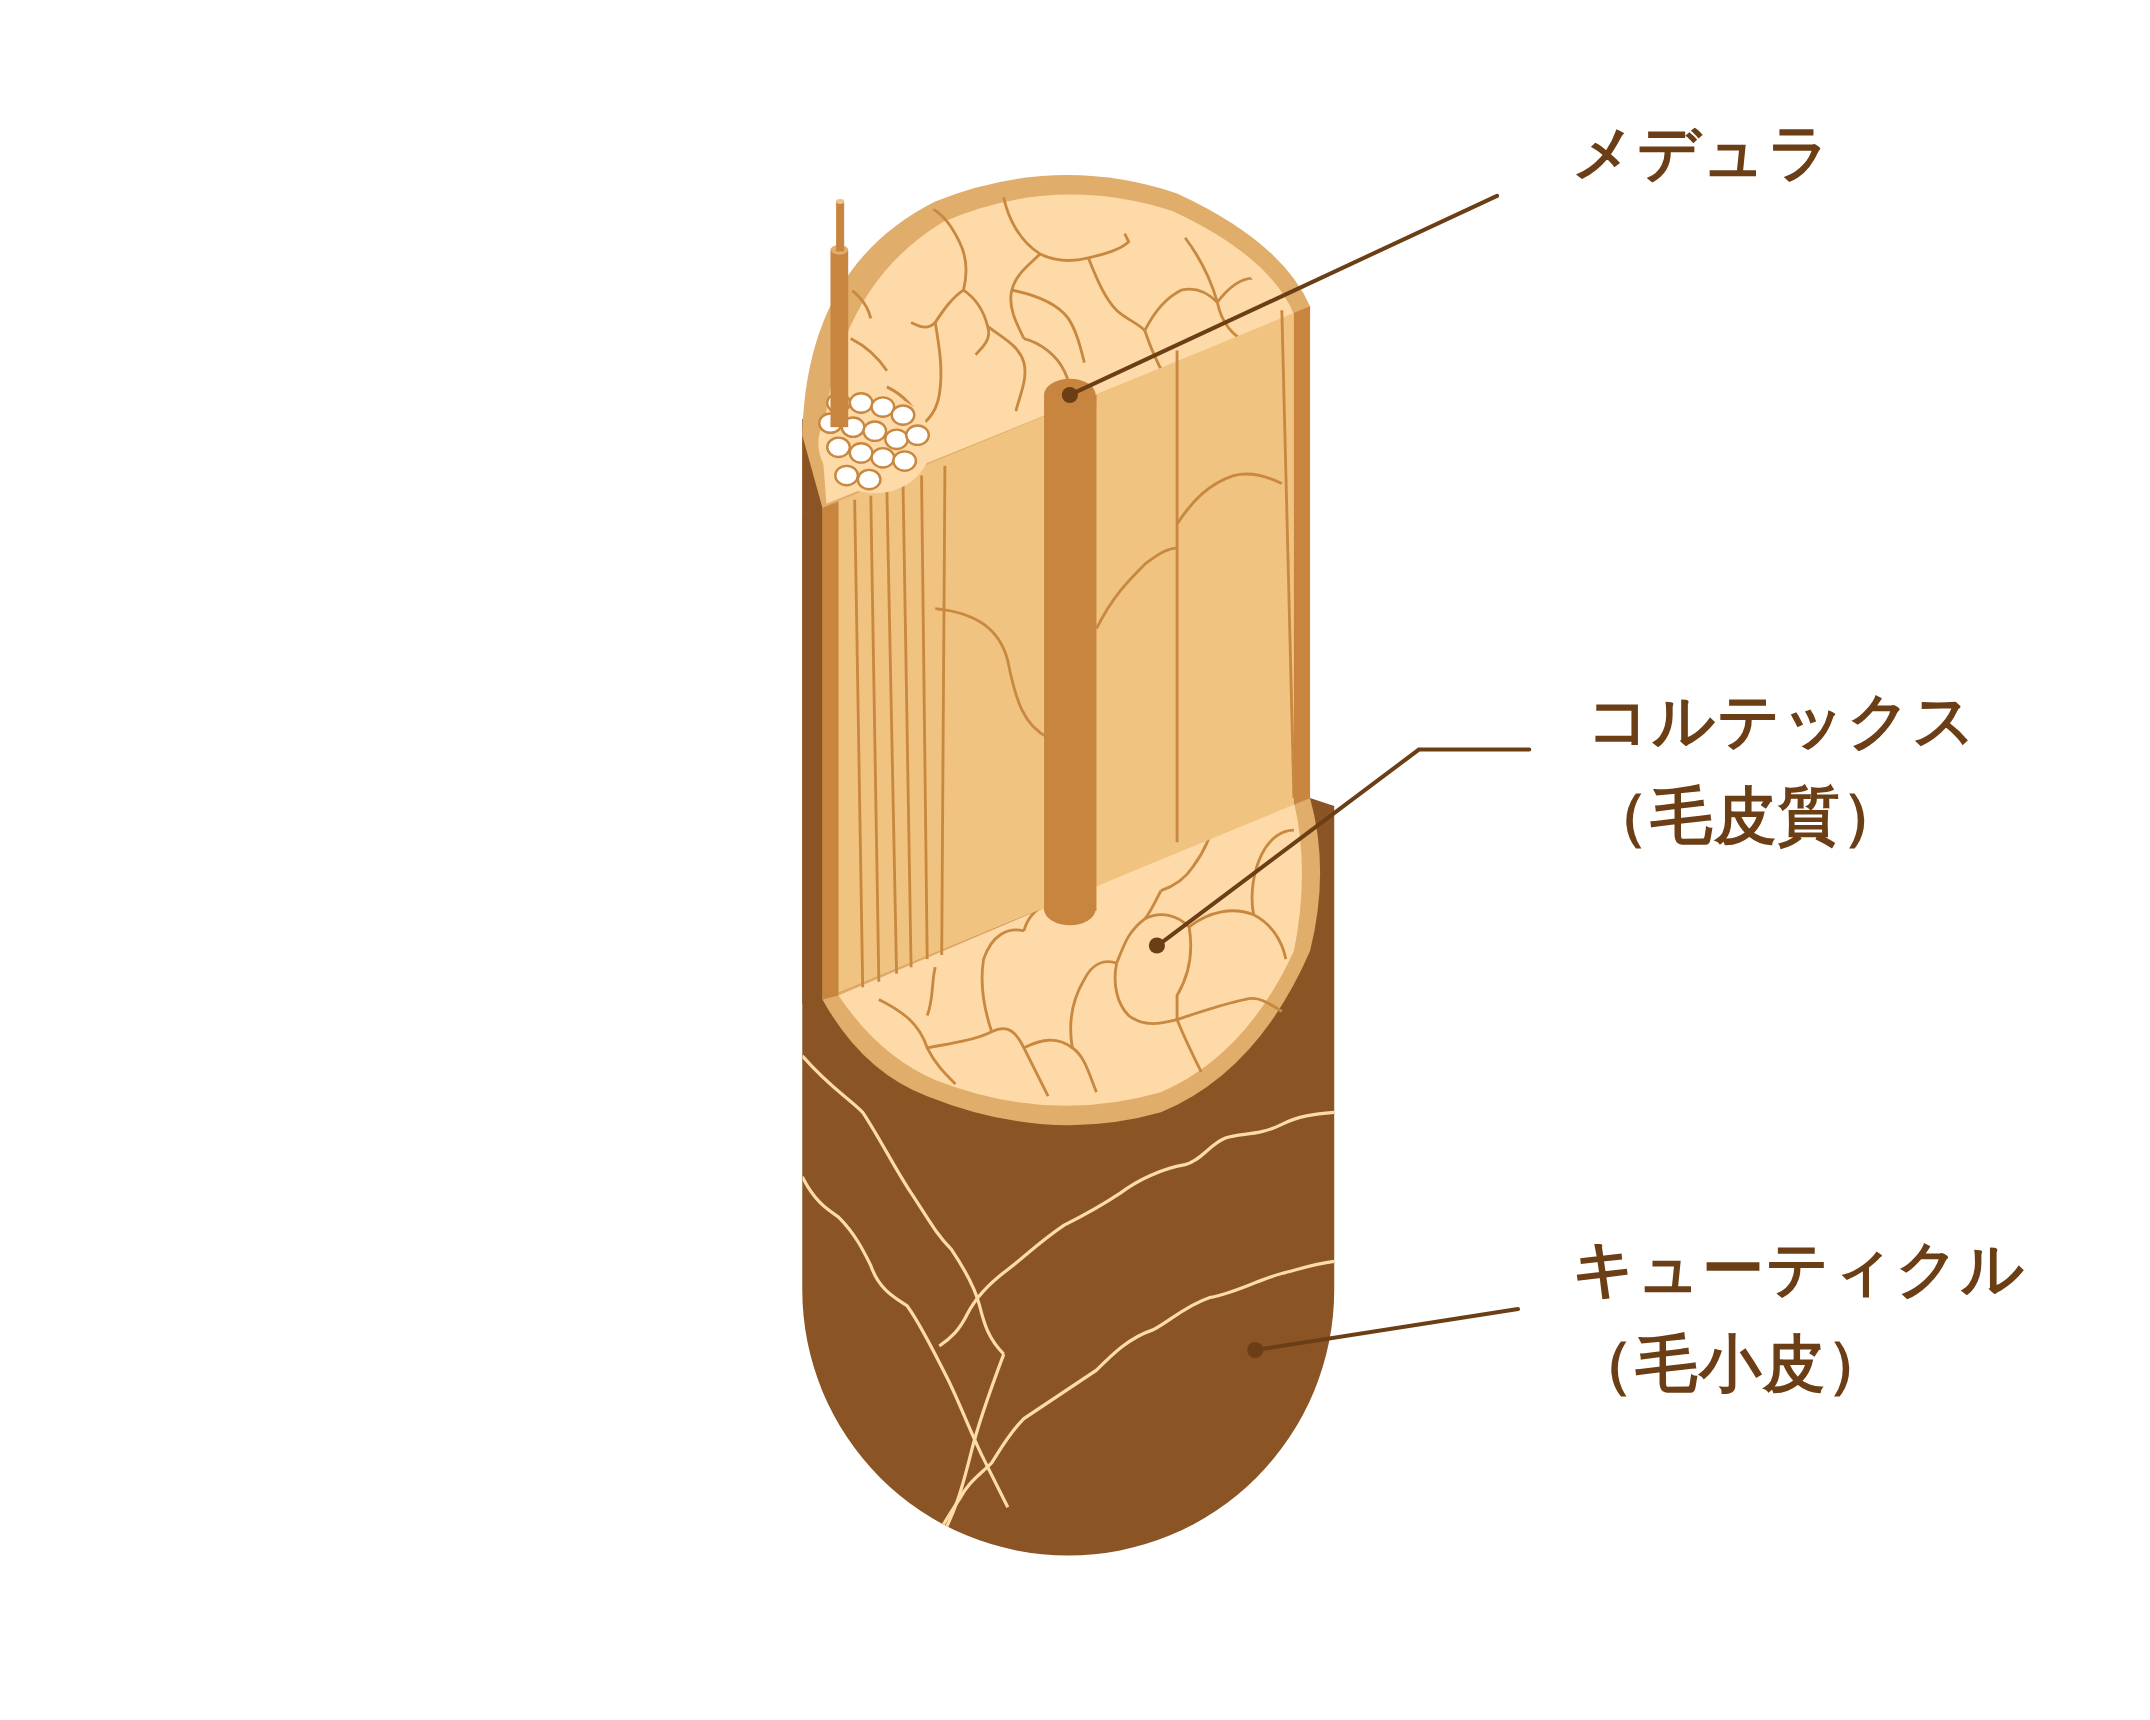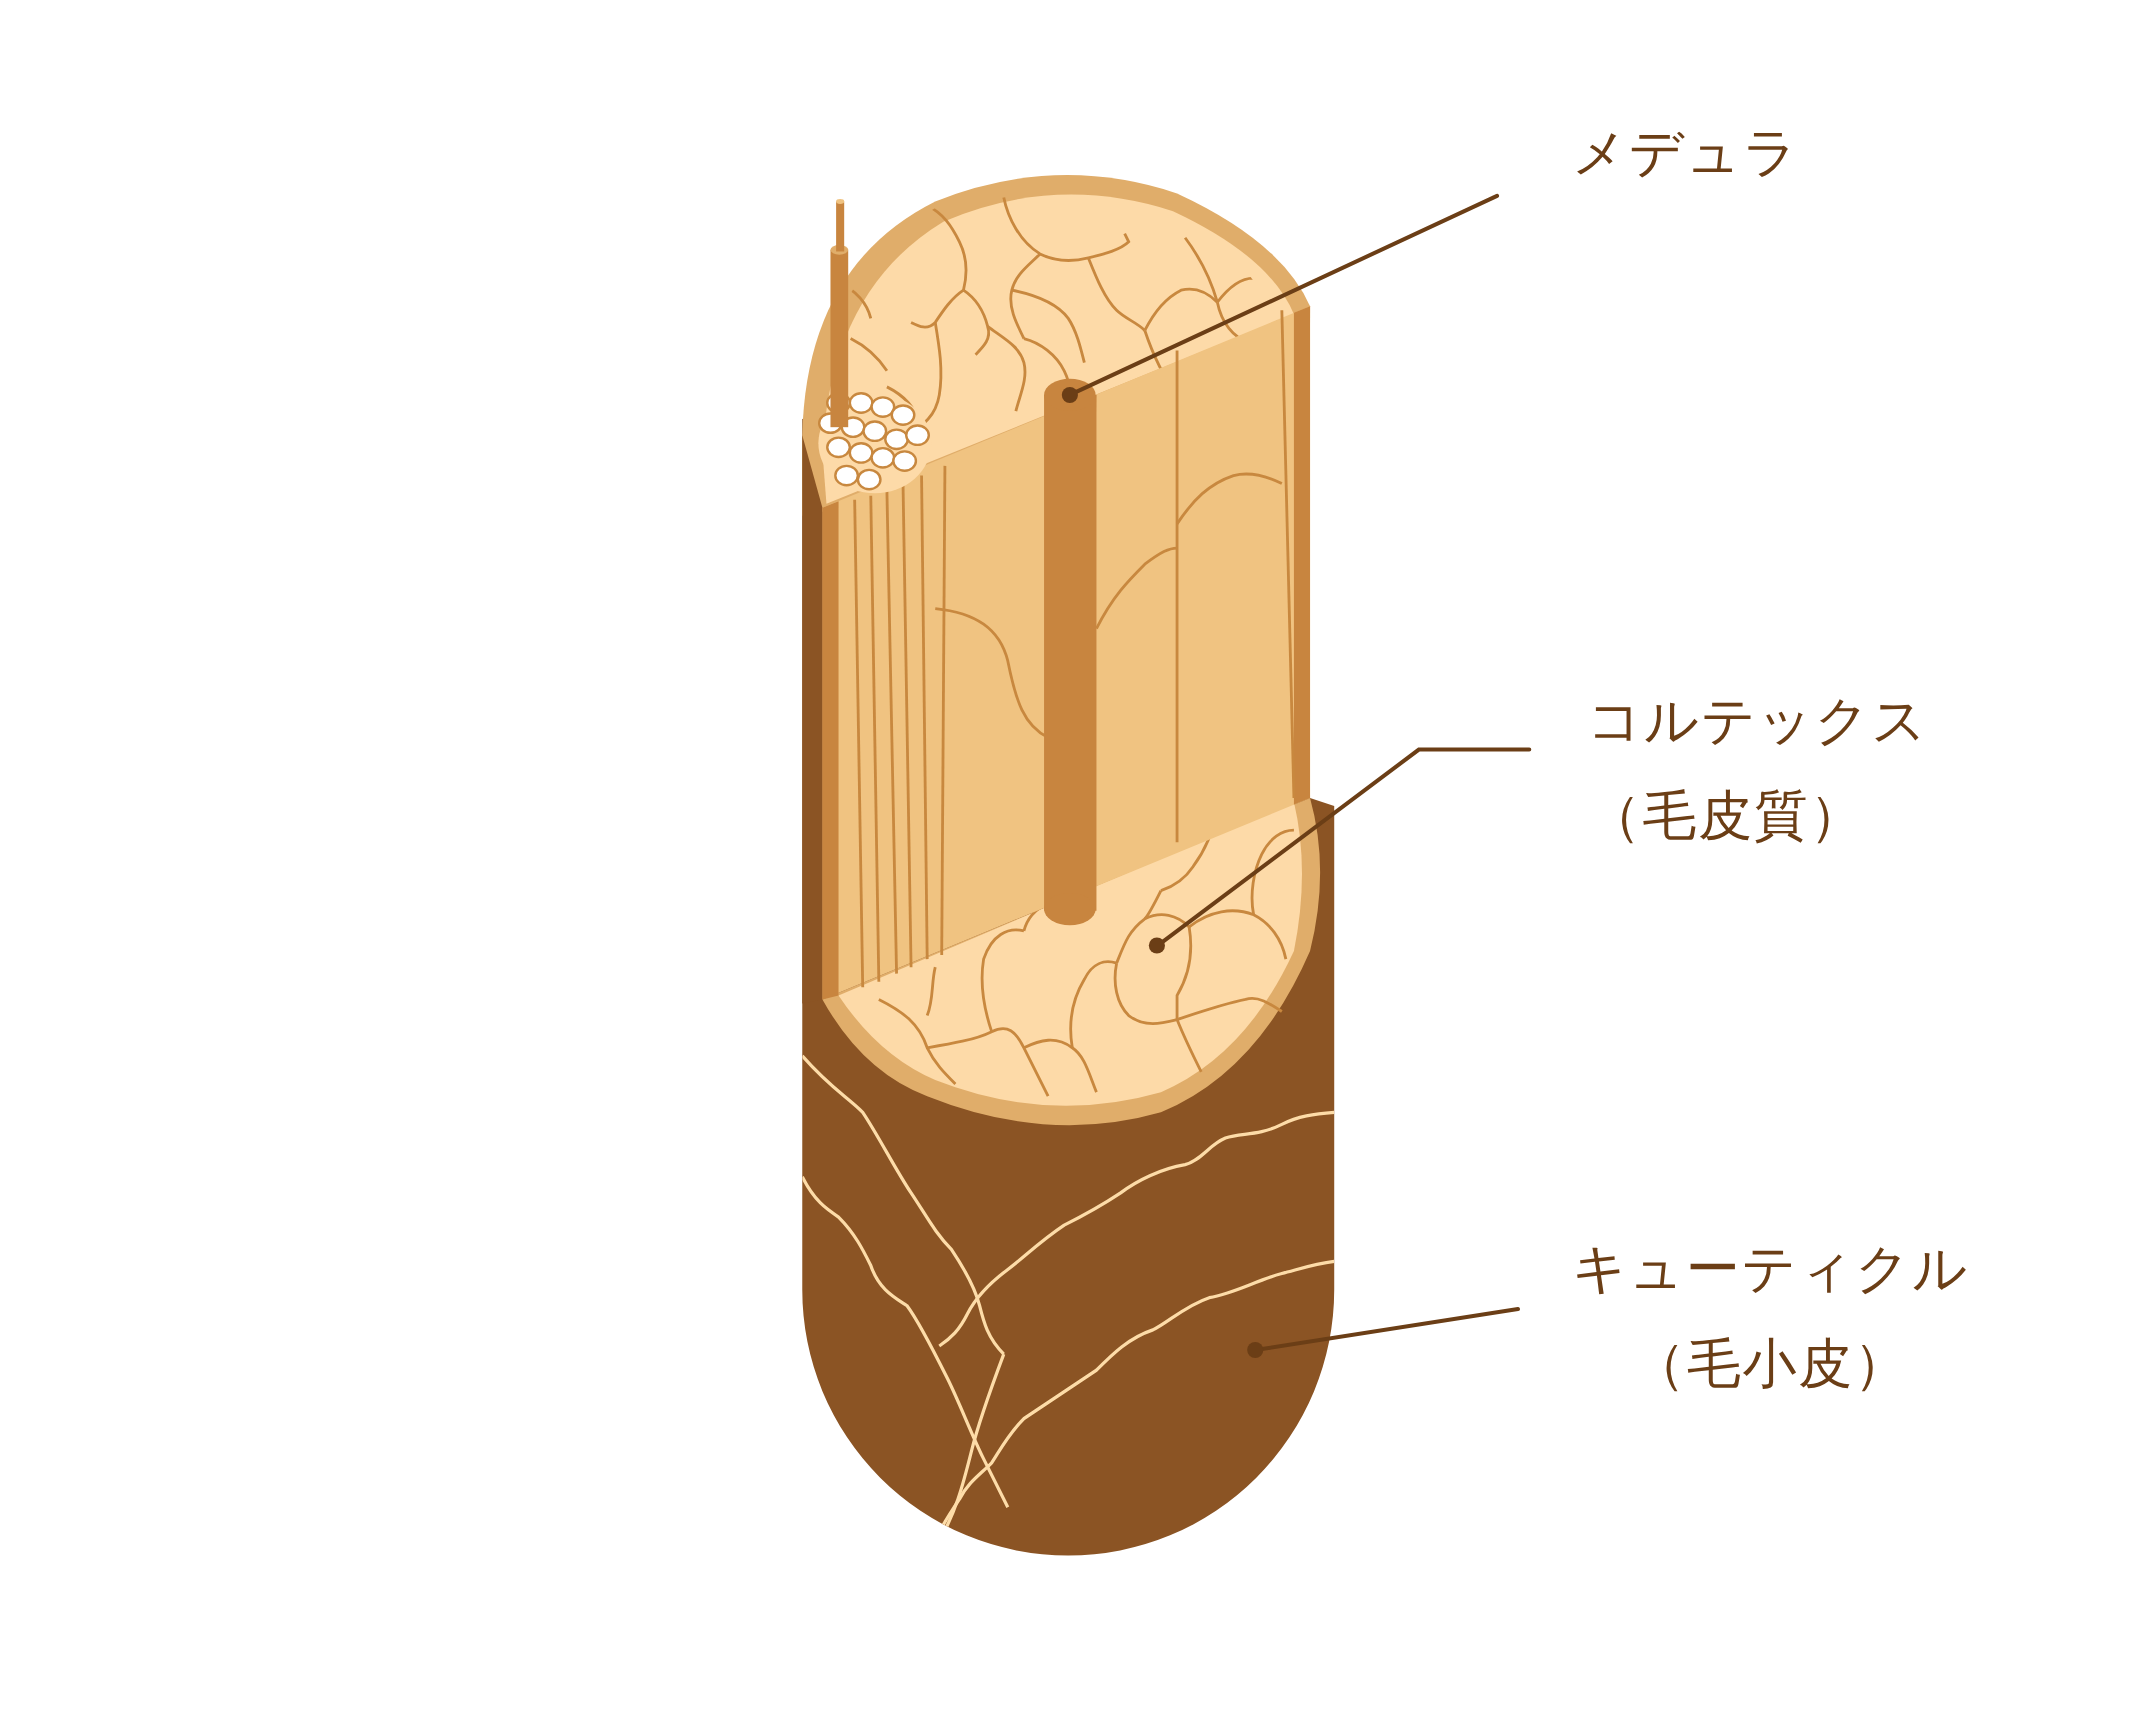--- a/index.html
+++ b/index.html
@@ -1,22 +1,22 @@
 <!DOCTYPE html>
 <html style="font-size:13px"><head>
   <meta charset="utf-8">
   <style>
     html, body { margin: 0; padding: 0; background: #ffffff; }
     body { width: 2151px; height: 1720px; position: relative; overflow: hidden; font-family: "DejaVu Sans", "Liberation Sans", sans-serif; }
     #diagram { position: absolute; left: 0; top: 0; width: 2151px; height: 1720px; }
-    .label { position: absolute; color: #6B3E16; font-weight: normal; font-size: 54px; line-height: 95px; letter-spacing: 1.6px; white-space: nowrap; }
+    .label { position: absolute; color: #6B3E16; font-weight: bold; font-size: 62px; line-height: 95px; letter-spacing: 1.6px; white-space: nowrap; }
     .label .ja-main, .label .ja-sub { display: block; }
     #label-medulla { left: 1572px; top: 105px; }
     #label-cortex { left: 1572px; top: 673px; margin-left: 15px; }
-    #label-cuticle { left: 1572px; top: 1221px; text-align: center; }
+    #label-cuticle { left: 1572px; top: 1221px; }
   </style>
 </head>
 <body>
 
 <svg id="diagram" viewBox="0 0 2668 2134" xmlns="http://www.w3.org/2000/svg">
   <defs>
     <clipPath id="capClip">
       <ellipse cx="1310" cy="560" rx="310" ry="345"></ellipse>
     </clipPath>
     <clipPath id="bottomCapClip">

